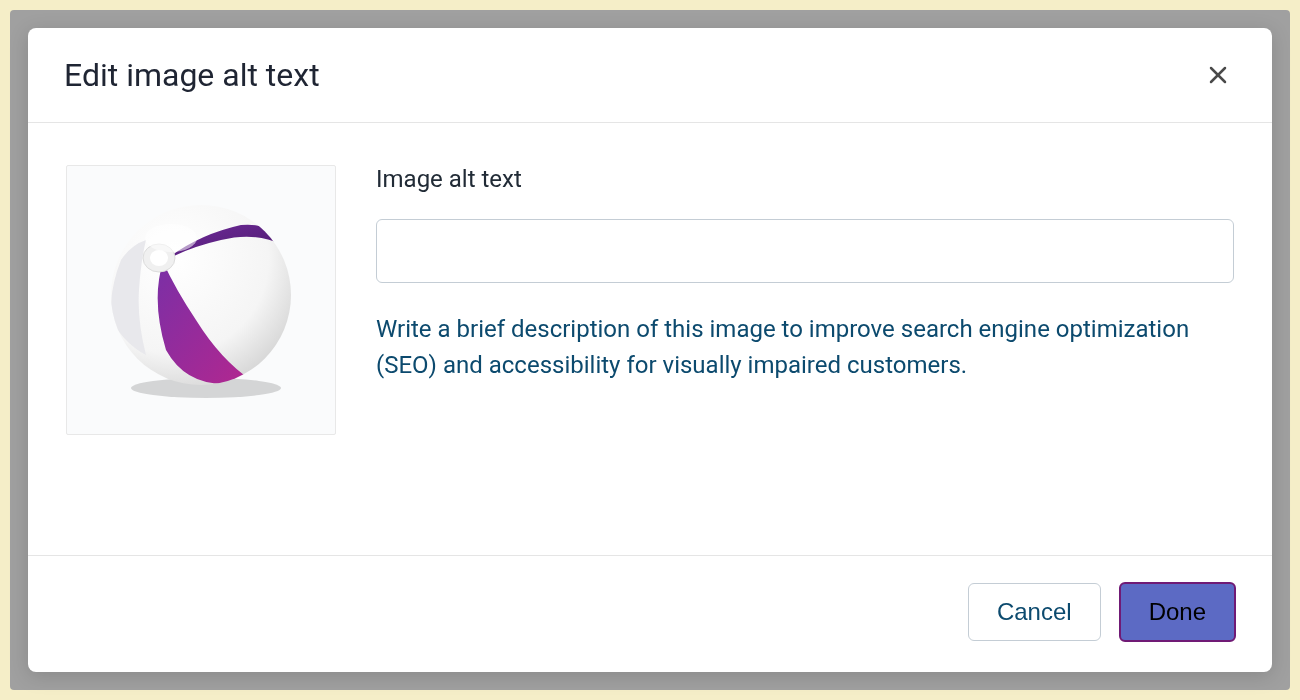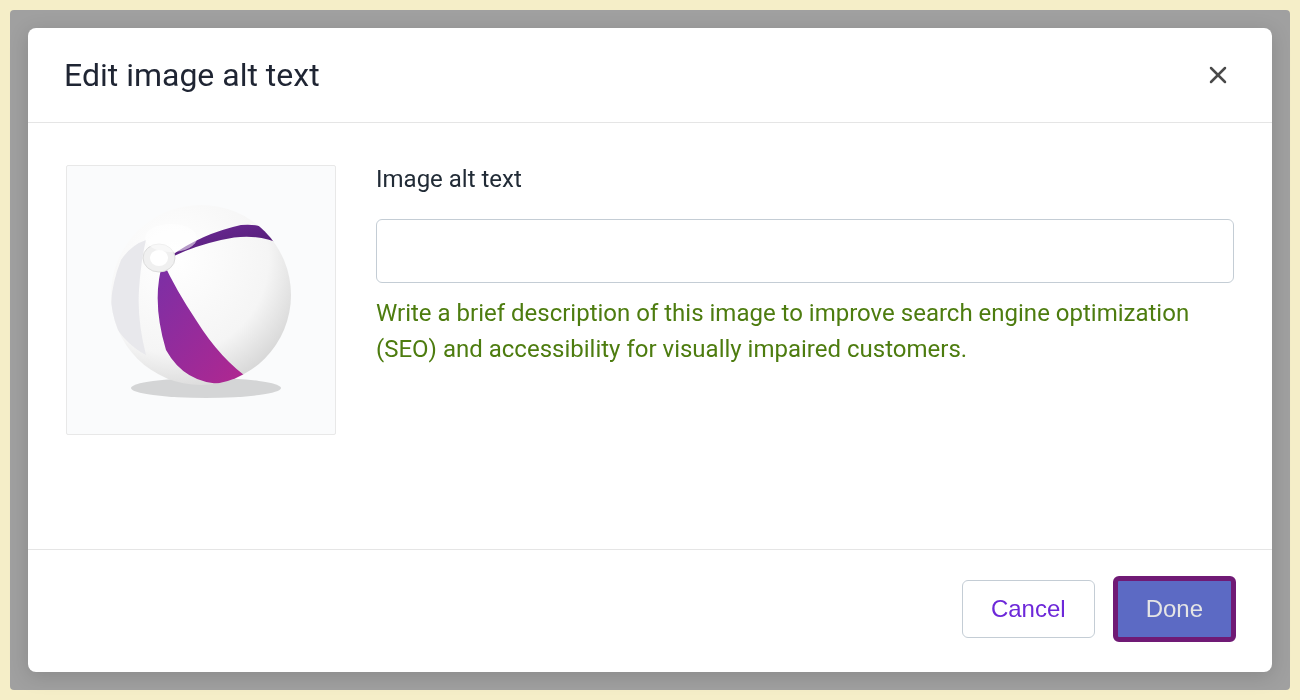--- a/index.html
+++ b/index.html
@@ -95,48 +95,48 @@
       width: 100%;
       height: 64px;
       border: 1px solid #c4cdd5;
       border-radius: 6px;
       padding: 0 16px;
       font-size: 20px;
       background: #fff;
       outline: none;
     }
     .helper-text {
-      margin-top: 12px;
+      margin-top: 28px;
       font-size: 24px;
       line-height: 1.5;
-      color: #4d7c0f;
+      color: #0c4a6e;
     }
     .modal-footer {
       display: flex;
       justify-content: flex-end;
       align-items: center;
       gap: 18px;
       padding: 26px 36px 30px 36px;
     }
     .btn {
       font-size: 24px;
       padding: 14px 28px;
       border-radius: 6px;
       cursor: pointer;
       font-weight: 400;
     }
     .btn-secondary {
       background: #ffffff;
       border: 1px solid #c4cdd5;
-      color: #6d28d9;
+      color: #0c4a6e;
     }
     .btn-primary {
       background: #5c6ac4;
-      border: 5px solid #701a75;
-      color: #e5e5e5;
+      border: 2px solid #701a75;
+      color: #000000;
     }
   </style>
 </head>
 <body>
 
 <div class="backdrop">
   <div class="modal">
 
     <div class="modal-header">
       <h2 class="modal-title">Edit image alt text</h2>

